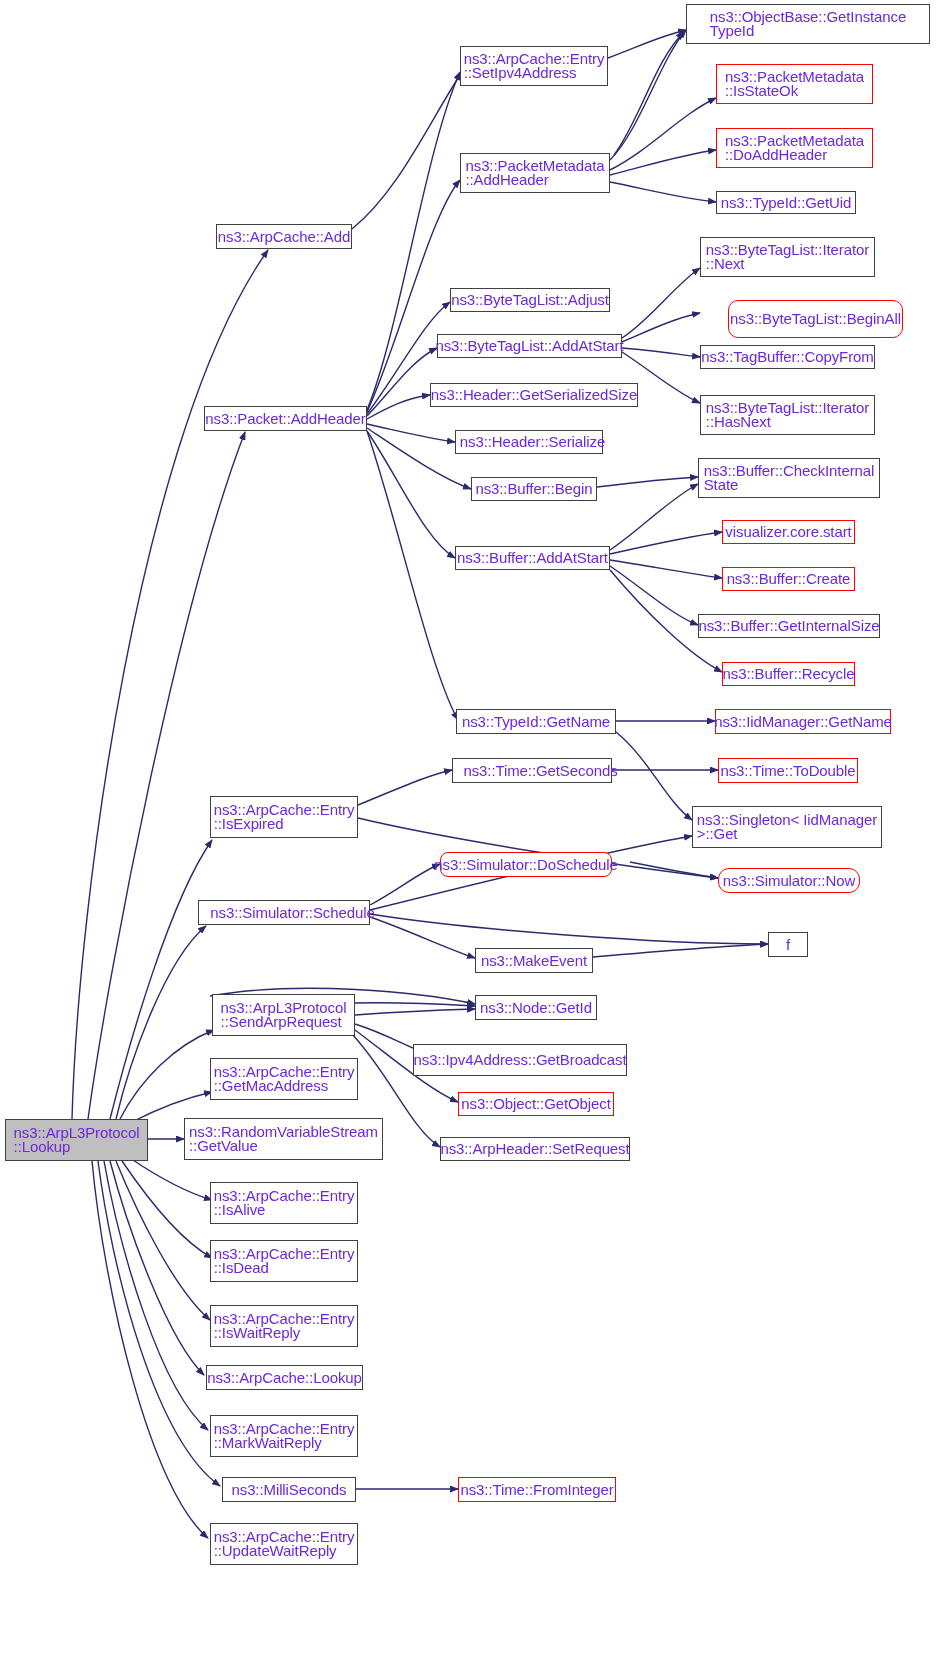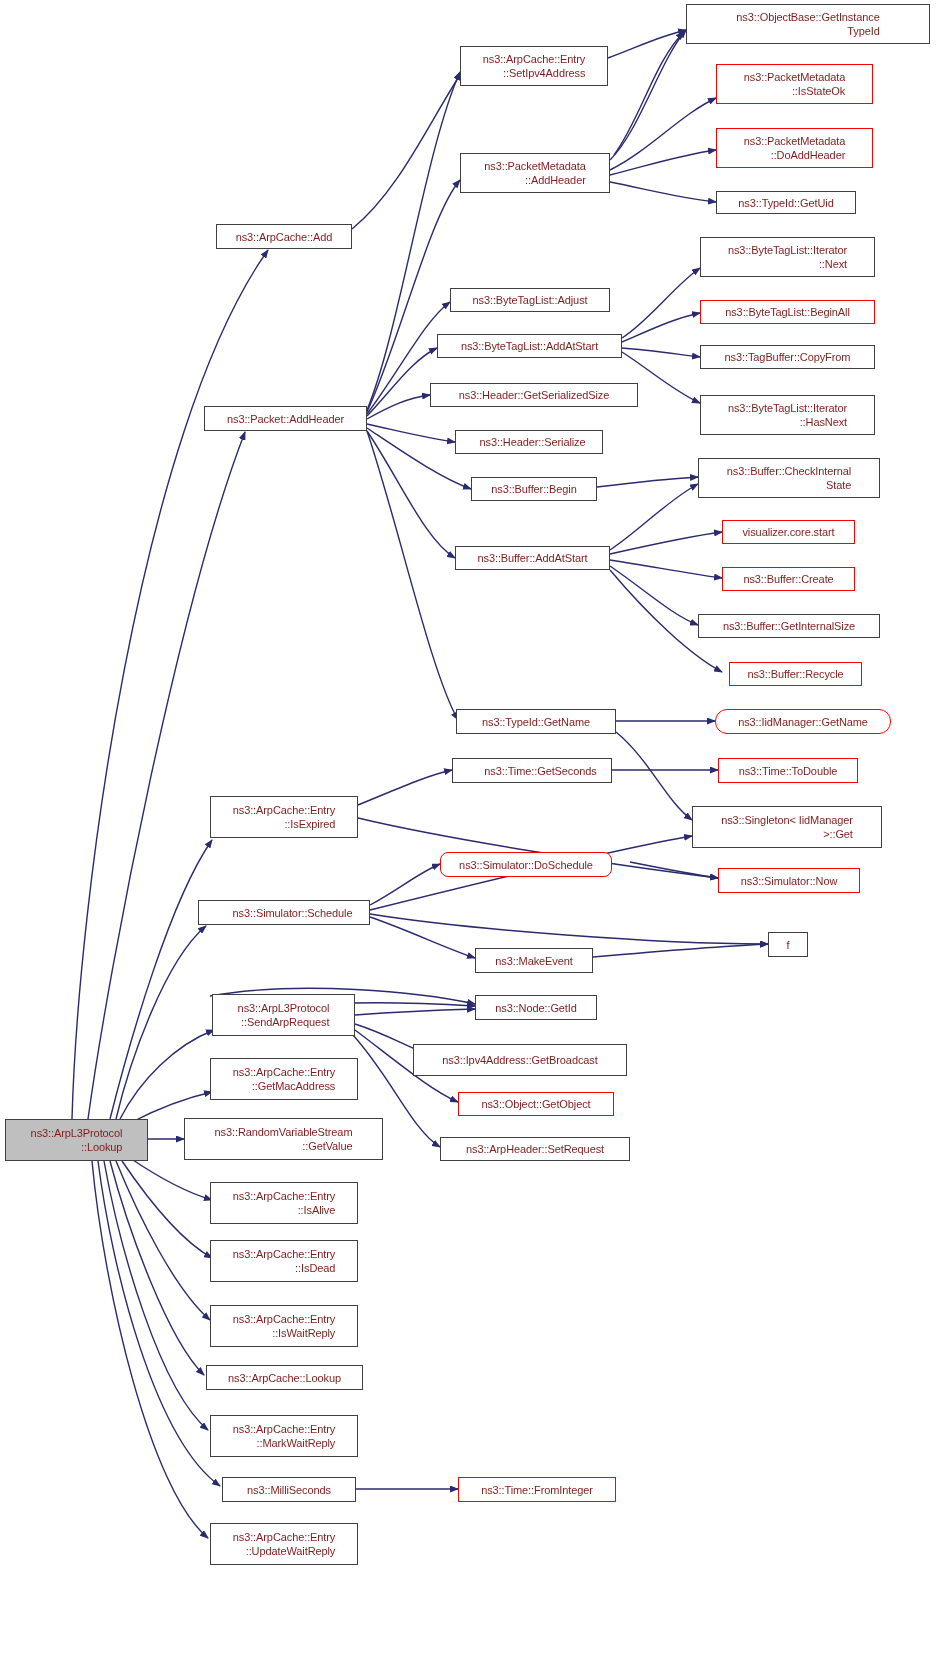--- a/index.html
+++ b/index.html
@@ -23,26 +23,26 @@
     width: 949px;
     height: 1667px;
     pointer-events: none;
   }
   .node {
     position: absolute;
     box-sizing: border-box;
     display: flex;
     align-items: center;
     justify-content: center;
-    text-align: right;
+    text-align: left;
     background: #ffffff;
     border: 1px solid #404040;
-    font-size: 11px;
+    font-size: 15px;
     line-height: 14px;
-    color: #7f1d1d;
+    color: #6d28d9;
     letter-spacing: -0.1px;
     white-space: pre-line;
     padding: 0 3px;
     cursor: pointer;
   }
   .node.red {
     border-color: #ff0000;
   }
   .node.root {
     background: #bfbfbf;
@@ -128,47 +128,47 @@
       <div class="node red" style="left: 716px; top: 64px; width: 157px; height: 40px;"><span>ns3::PacketMetadata
 ::IsStateOk</span></div>
       <div class="node red" style="left: 716px; top: 128px; width: 157px; height: 40px;"><span>ns3::PacketMetadata
 ::DoAddHeader</span></div>
       <div class="node" style="left: 716px; top: 191px; width: 140px; height: 23px;"><span>ns3::TypeId::GetUid</span></div>
       <div class="node" style="left: 460px; top: 153px; width: 150px; height: 40px;"><span>ns3::PacketMetadata
 ::AddHeader</span></div>
       <div class="node" style="left: 216px; top: 224px; width: 136px; height: 25px;"><span>ns3::ArpCache::Add</span></div>
       <div class="node" style="left: 700px; top: 237px; width: 175px; height: 40px;"><span>ns3::ByteTagList::Iterator
 ::Next</span></div>
-      <div class="node red" style="left: 700px; top: 300px; width: 175px; height: 24px;"><span>ns3::ByteTagList::BeginAll</span></div>
+      <div class="node red" style="left: 728px; top: 300px; width: 175px; height: 38px; border-radius: 10px;"><span>ns3::ByteTagList::BeginAll</span></div>
       <div class="node" style="left: 450px; top: 288px; width: 160px; height: 24px;"><span>ns3::ByteTagList::Adjust</span></div>
       <div class="node" style="left: 700px; top: 345px; width: 175px; height: 24px;"><span>ns3::TagBuffer::CopyFrom</span></div>
       <div class="node" style="left: 437px; top: 334px; width: 185px; height: 24px;"><span>ns3::ByteTagList::AddAtStart</span></div>
       <div class="node" style="left: 700px; top: 395px; width: 175px; height: 40px;"><span>ns3::ByteTagList::Iterator
 ::HasNext</span></div>
       <div class="node" style="left: 430px; top: 383px; width: 208px; height: 24px;"><span>ns3::Header::GetSerializedSize</span></div>
       <div class="node" style="left: 204px; top: 406px; width: 163px; height: 25px;"><span>ns3::Packet::AddHeader</span></div>
       <div class="node" style="left: 455px; top: 430px; width: 148px; height: 24px; padding-left: 10px;"><span>ns3::Header::Serialize</span></div>
       <div class="node" style="left: 698px; top: 458px; width: 182px; height: 40px;"><span>ns3::Buffer::CheckInternal
 State</span></div>
       <div class="node" style="left: 471px; top: 477px; width: 126px; height: 24px;"><span>ns3::Buffer::Begin</span></div>
       <div class="node red" style="left: 722px; top: 520px; width: 133px; height: 24px;"><span>visualizer.core.start</span></div>
       <div class="node red" style="left: 722px; top: 567px; width: 133px; height: 24px;"><span>ns3::Buffer::Create</span></div>
       <div class="node" style="left: 455px; top: 546px; width: 155px; height: 24px;"><span>ns3::Buffer::AddAtStart</span></div>
       <div class="node" style="left: 698px; top: 614px; width: 182px; height: 24px;"><span>ns3::Buffer::GetInternalSize</span></div>
-      <div class="node red" style="left: 722px; top: 662px; width: 133px; height: 24px; margin-left: 7px;"><span>ns3::Buffer::Recycle</span></div>
+      <div class="node red" style="left: 722px; top: 662px; width: 133px; height: 24px;"><span>ns3::Buffer::Recycle</span></div>
       <div class="node" style="left: 456px; top: 709px; width: 160px; height: 25px;"><span>ns3::TypeId::GetName</span></div>
-      <div class="node red" style="left: 715px; top: 709px; width: 176px; height: 25px; border-radius: 12px;"><span>ns3::IidManager::GetName</span></div>
+      <div class="node red" style="left: 715px; top: 709px; width: 176px; height: 25px;"><span>ns3::IidManager::GetName</span></div>
       <div class="node" style="left: 452px; top: 758px; width: 160px; height: 25px; padding-left: 20px;"><span>ns3::Time::GetSeconds</span></div>
       <div class="node red" style="left: 718px; top: 758px; width: 140px; height: 25px;"><span>ns3::Time::ToDouble</span></div>
       <div class="node" style="left: 210px; top: 796px; width: 148px; height: 42px;"><span>ns3::ArpCache::Entry
 ::IsExpired</span></div>
       <div class="node" style="left: 692px; top: 806px; width: 190px; height: 42px;"><span>ns3::Singleton&lt; IidManager
 &gt;::Get</span></div>
       <div class="node red" style="left: 440px; top: 852px; width: 172px; height: 25px; border-radius: 8px;"><span>ns3::Simulator::DoSchedule</span></div>
-      <div class="node red" style="left: 718px; top: 868px; width: 142px; height: 25px;"><span>ns3::Simulator::Now</span></div>
+      <div class="node red" style="left: 718px; top: 868px; width: 142px; height: 25px; border-radius: 11px;"><span>ns3::Simulator::Now</span></div>
       <div class="node" style="left: 198px; top: 900px; width: 172px; height: 25px; padding-left: 20px;"><span>ns3::Simulator::Schedule</span></div>
       <div class="node" style="left: 475px; top: 948px; width: 118px; height: 25px;"><span>ns3::MakeEvent</span></div>
       <div class="node" style="left: 768px; top: 932px; width: 40px; height: 25px;"><span>f</span></div>
       <div class="node" style="left: 475px; top: 995px; width: 122px; height: 25px;"><span>ns3::Node::GetId</span></div>
       <div class="node" style="left: 212px; top: 994px; width: 143px; height: 42px;"><span>ns3::ArpL3Protocol
 ::SendArpRequest</span></div>
       <div class="node" style="left: 413px; top: 1044px; width: 214px; height: 32px;"><span>ns3::Ipv4Address::GetBroadcast</span></div>
       <div class="node" style="left: 210px; top: 1058px; width: 148px; height: 42px;"><span>ns3::ArpCache::Entry
 ::GetMacAddress</span></div>
       <div class="node red" style="left: 458px; top: 1092px; width: 156px; height: 24px;"><span>ns3::Object::GetObject</span></div>

